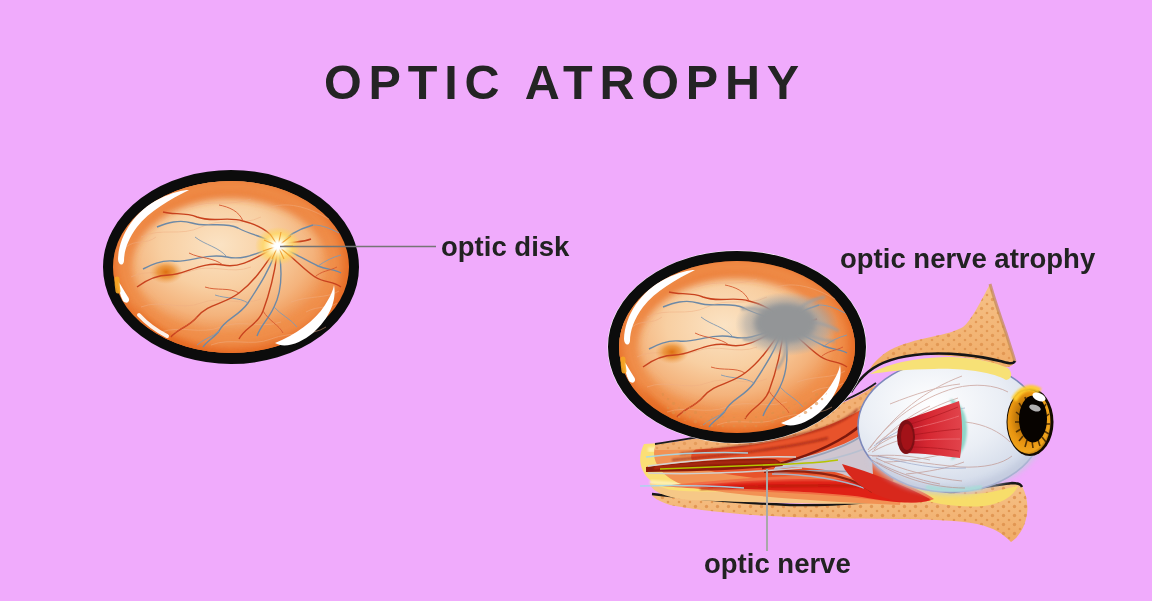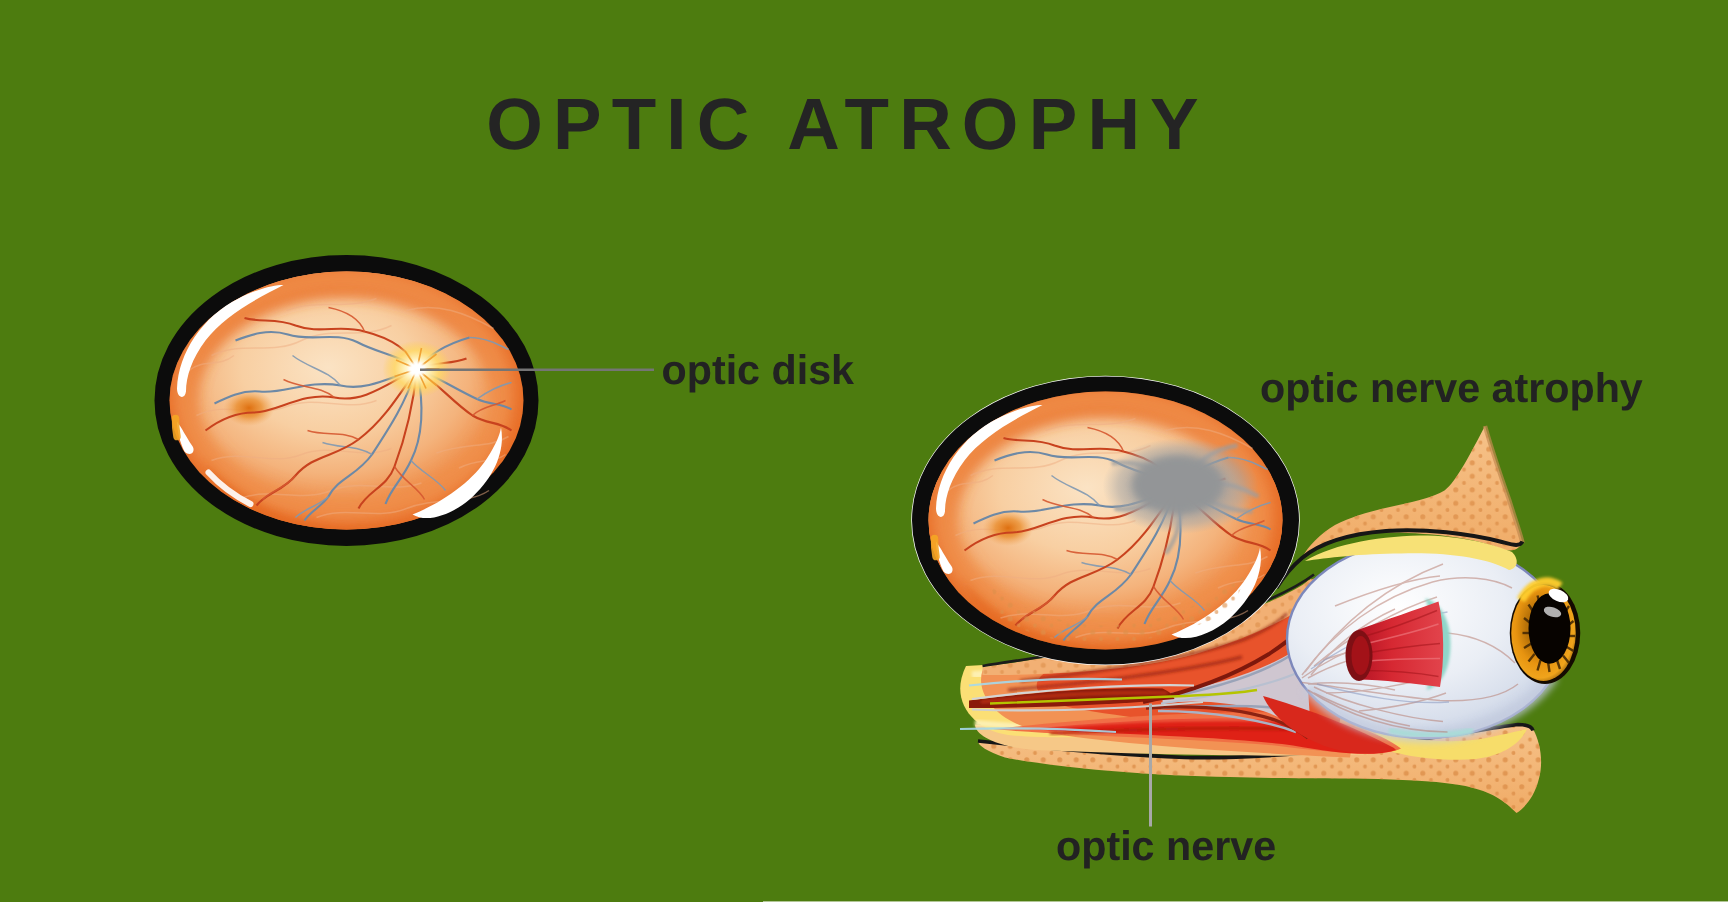--- a/index.html
+++ b/index.html
@@ -1,16 +1,16 @@
 <!DOCTYPE html>
 <html><head>
 <meta charset="utf-8">
 <style>
 html,body{margin:0;padding:0;background:#ffffff;}
-#wrap{position:relative;width:1152px;height:601px;overflow:hidden;background:#4d7c0f;
+#wrap{position:relative;width:1152px;height:601px;overflow:hidden;background:#f0abfc;
 font-family:"Liberation Sans",sans-serif;}
 </style>
 </head>
 <body>
 <div id="wrap">
 <svg width="1152" height="601" viewBox="0 0 1152 601">
 <defs>
   <radialGradient id="fgrad" cx="0.45" cy="0.38" r="0.62">
     <stop offset="0" stop-color="#fbe3c4"></stop>
     <stop offset="0.38" stop-color="#f8cfa2"></stop>

